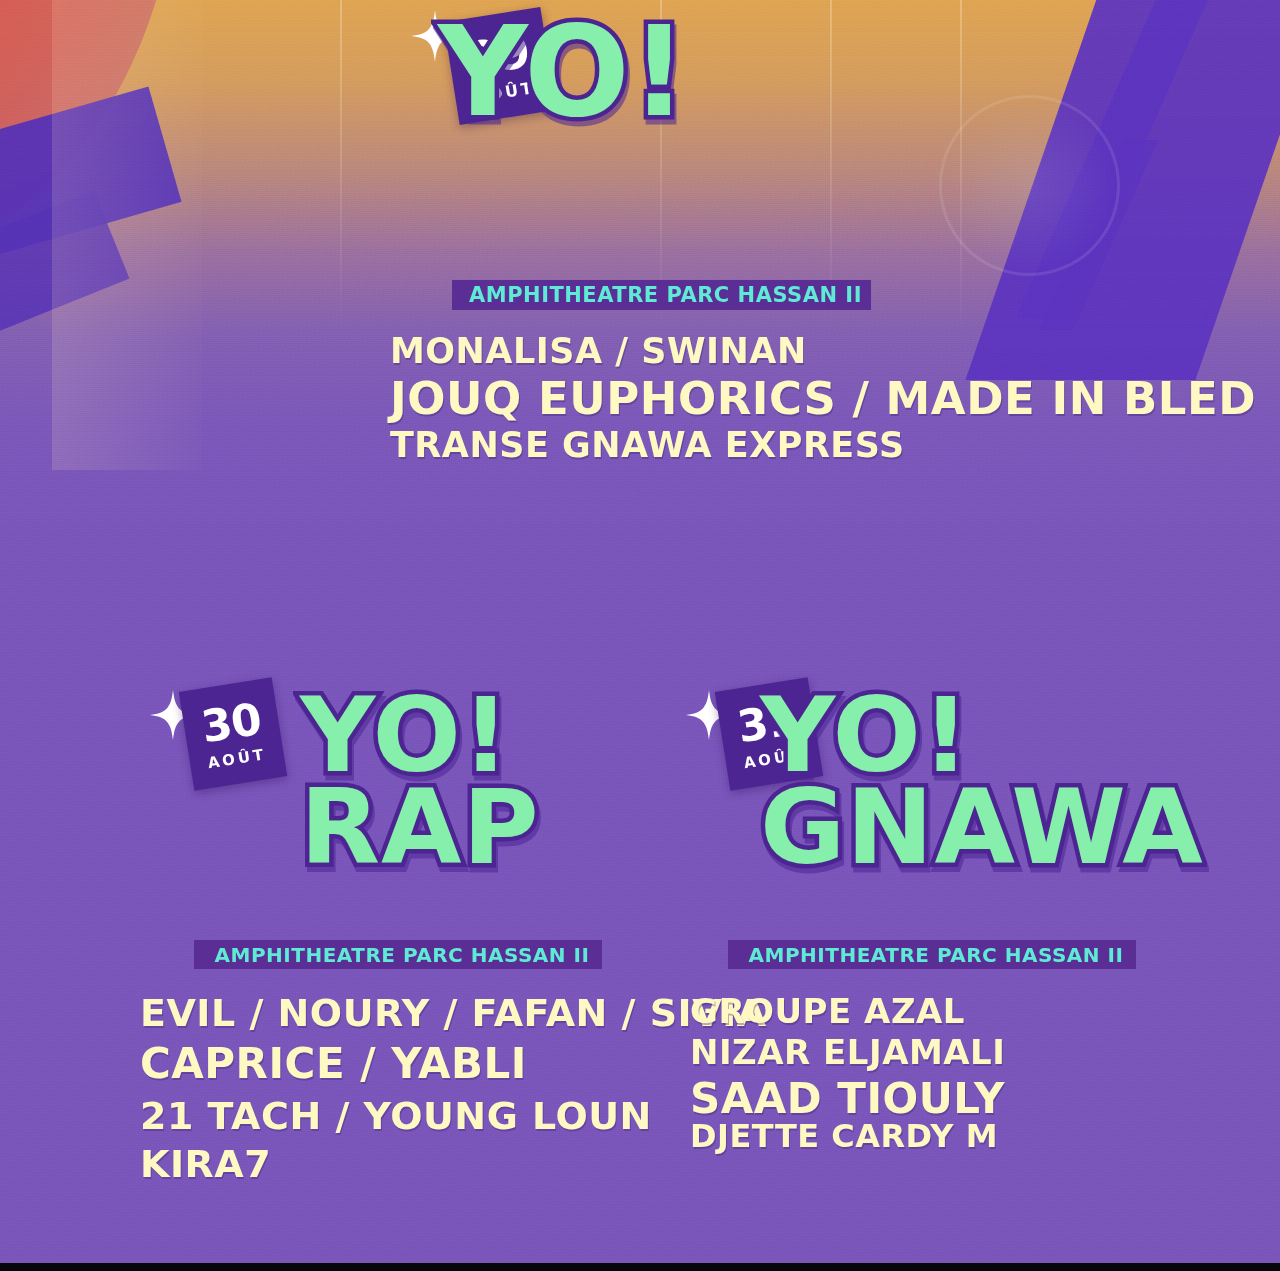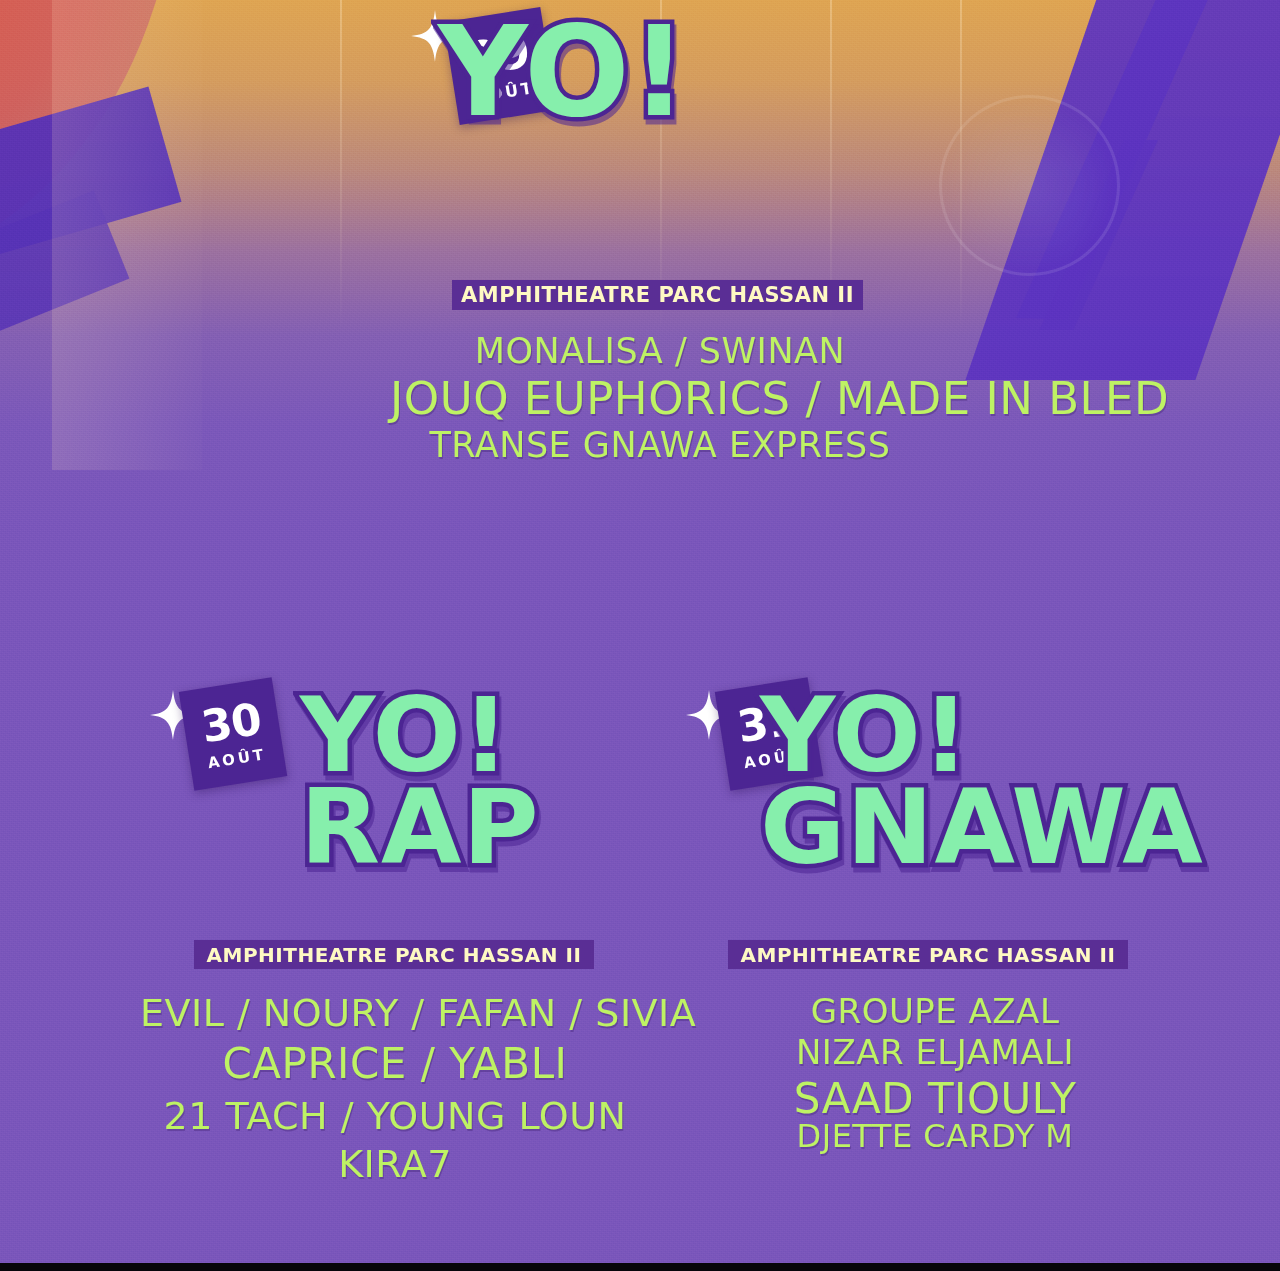--- a/index.html
+++ b/index.html
@@ -176,38 +176,38 @@
     -webkit-text-stroke: 9px #4c2593;
     paint-order: stroke fill;
     filter: drop-shadow(2px 5px 0 rgba(76,37,147,.55));
   }
   .title span { display: block; }
 
   
   .venue {
     position: absolute;
     background: #5a2e95;
-    color: #fef9c3;
+    color: #5eead4;
     font-family: "DejaVu Sans", sans-serif;
     font-weight: 700;
     text-transform: uppercase;
     letter-spacing: .5px;
     display: flex;
     align-items: center;
     justify-content: center;
     white-space: nowrap;
+    padding-left: 8px;
   }
 
   
   .lineup {
     position: absolute;
-    text-align: center;
-    color: #bef264;
-    font-family: "DejaVu Sans", sans-serif;
-    font-weight: 400;
+    color: #fef9c3;
+    font-family: "DejaVu Sans", sans-serif;
+    font-weight: 700;
     text-transform: uppercase;
     letter-spacing: .5px;
   }
   .lineup .act {
     display: block;
     white-space: nowrap;
     text-shadow: 1px 2px 0 rgba(60,28,110,.35);
     line-height: 1.04;
   }
 

